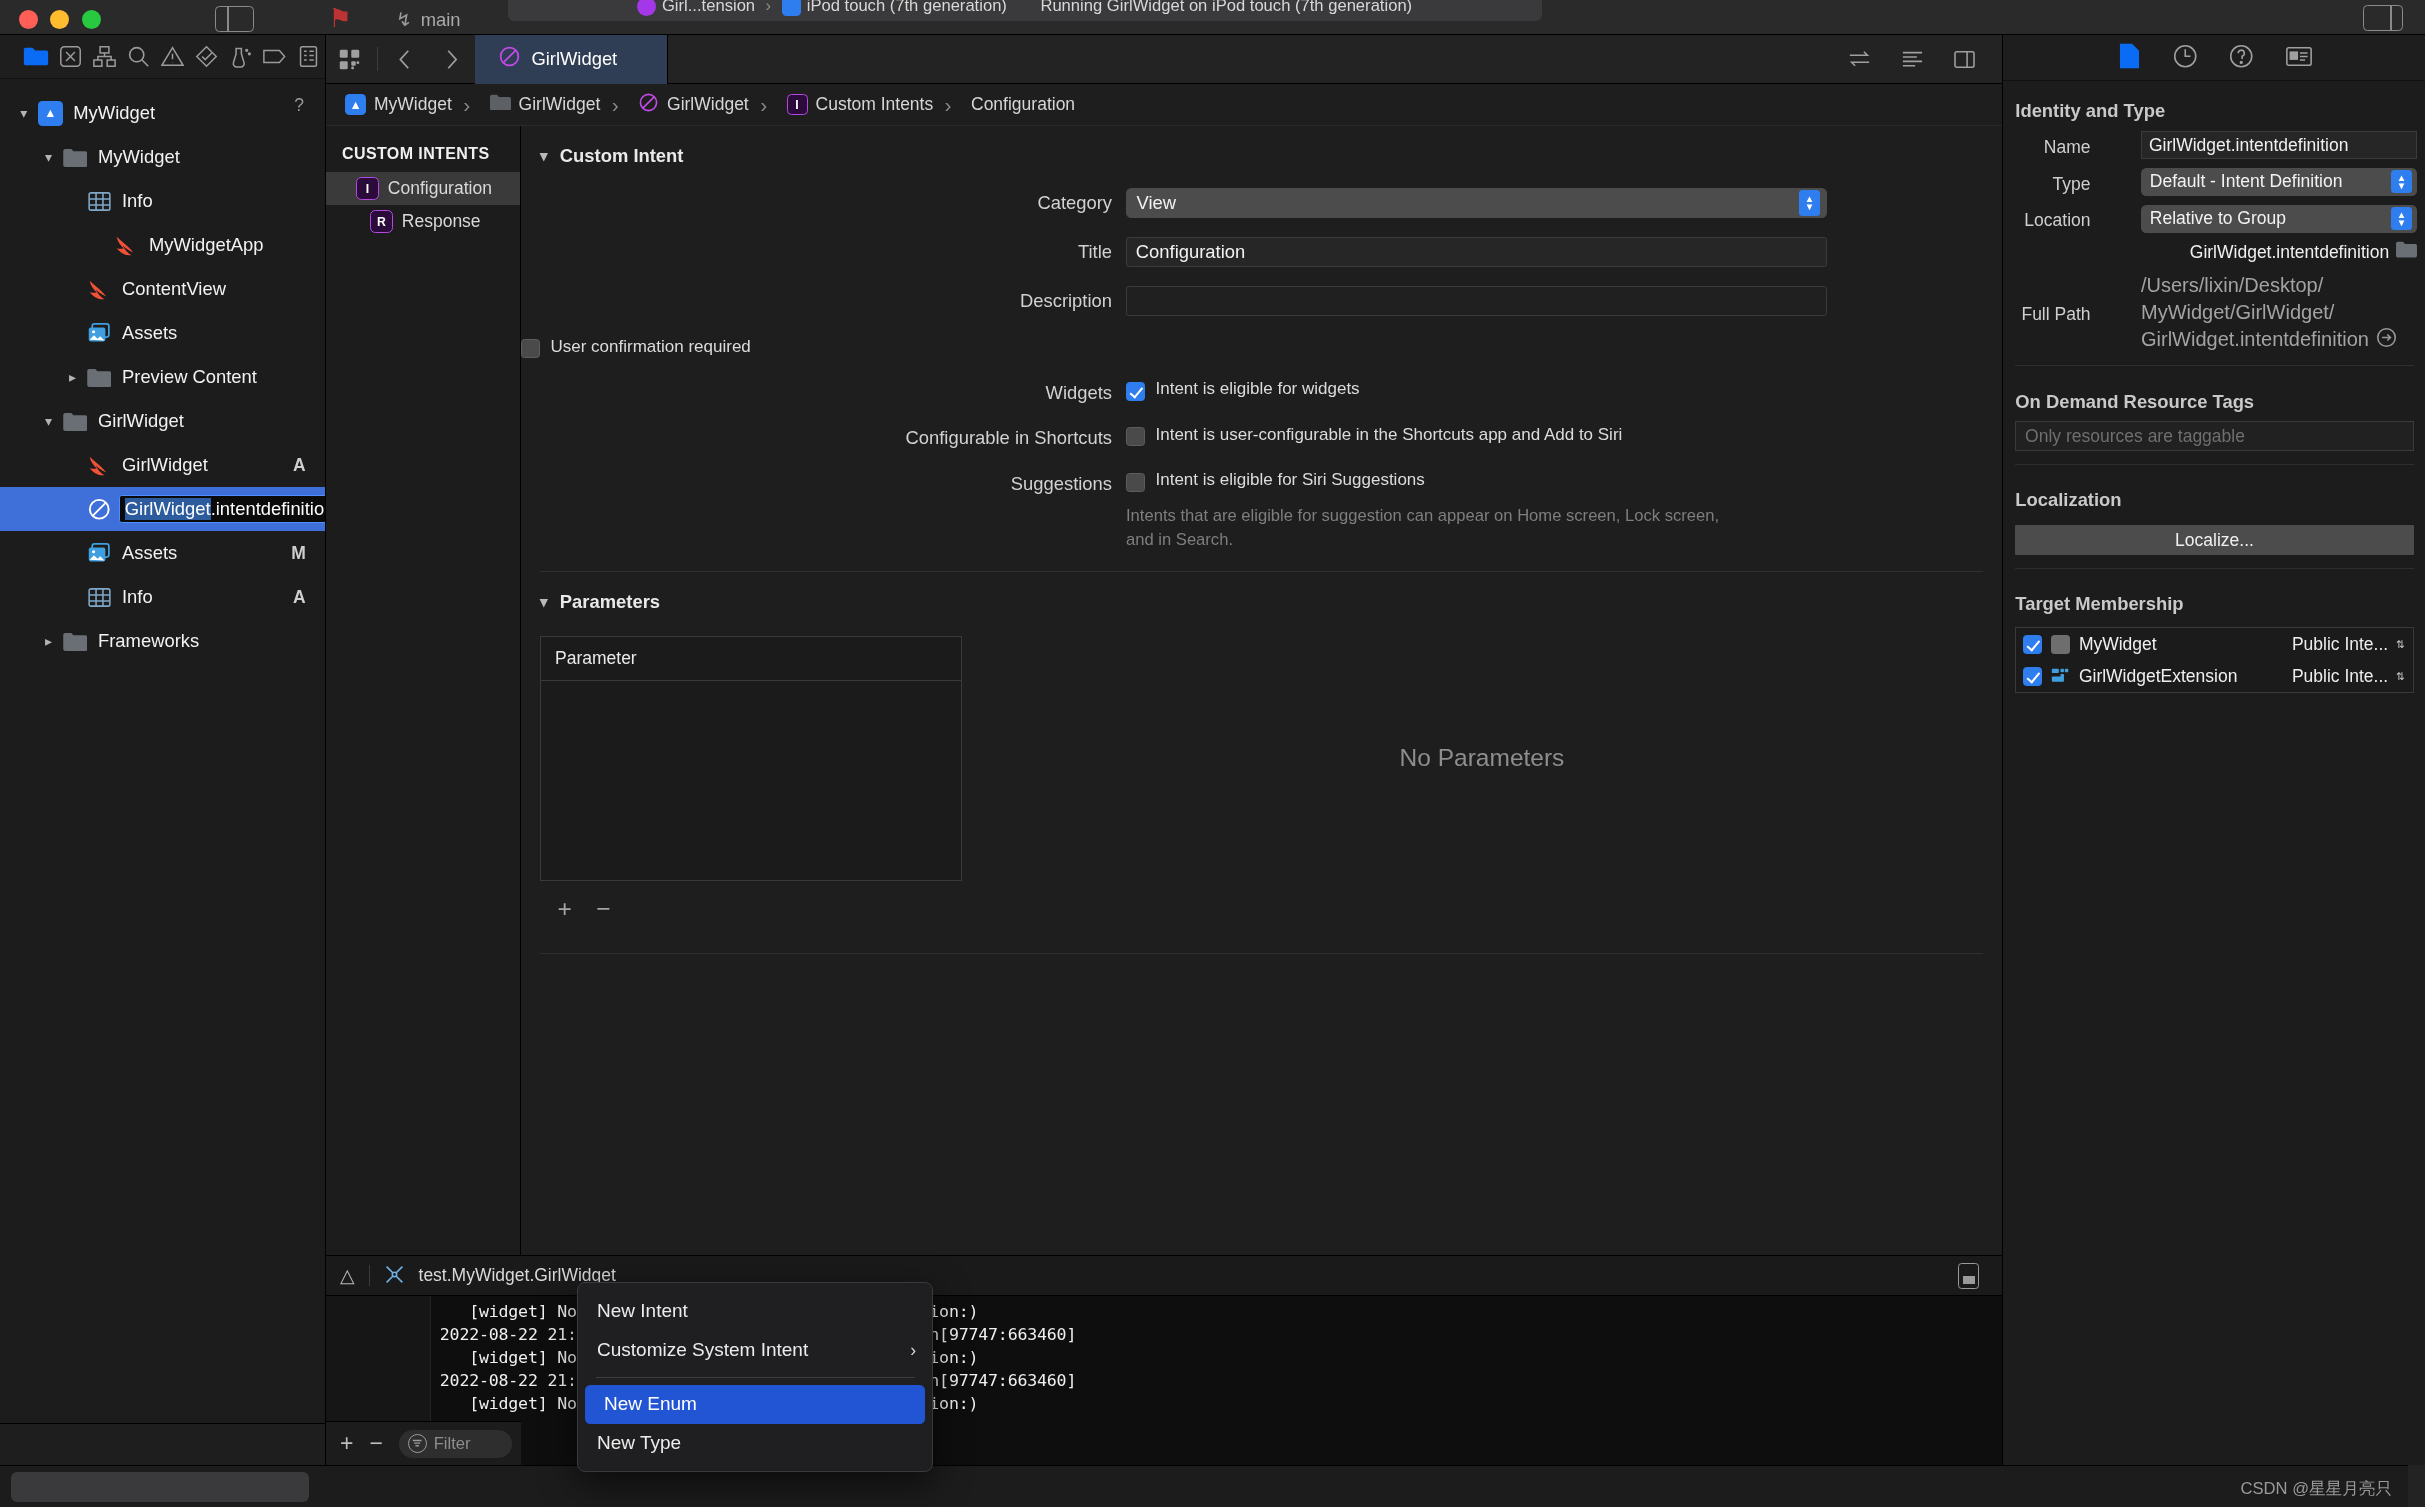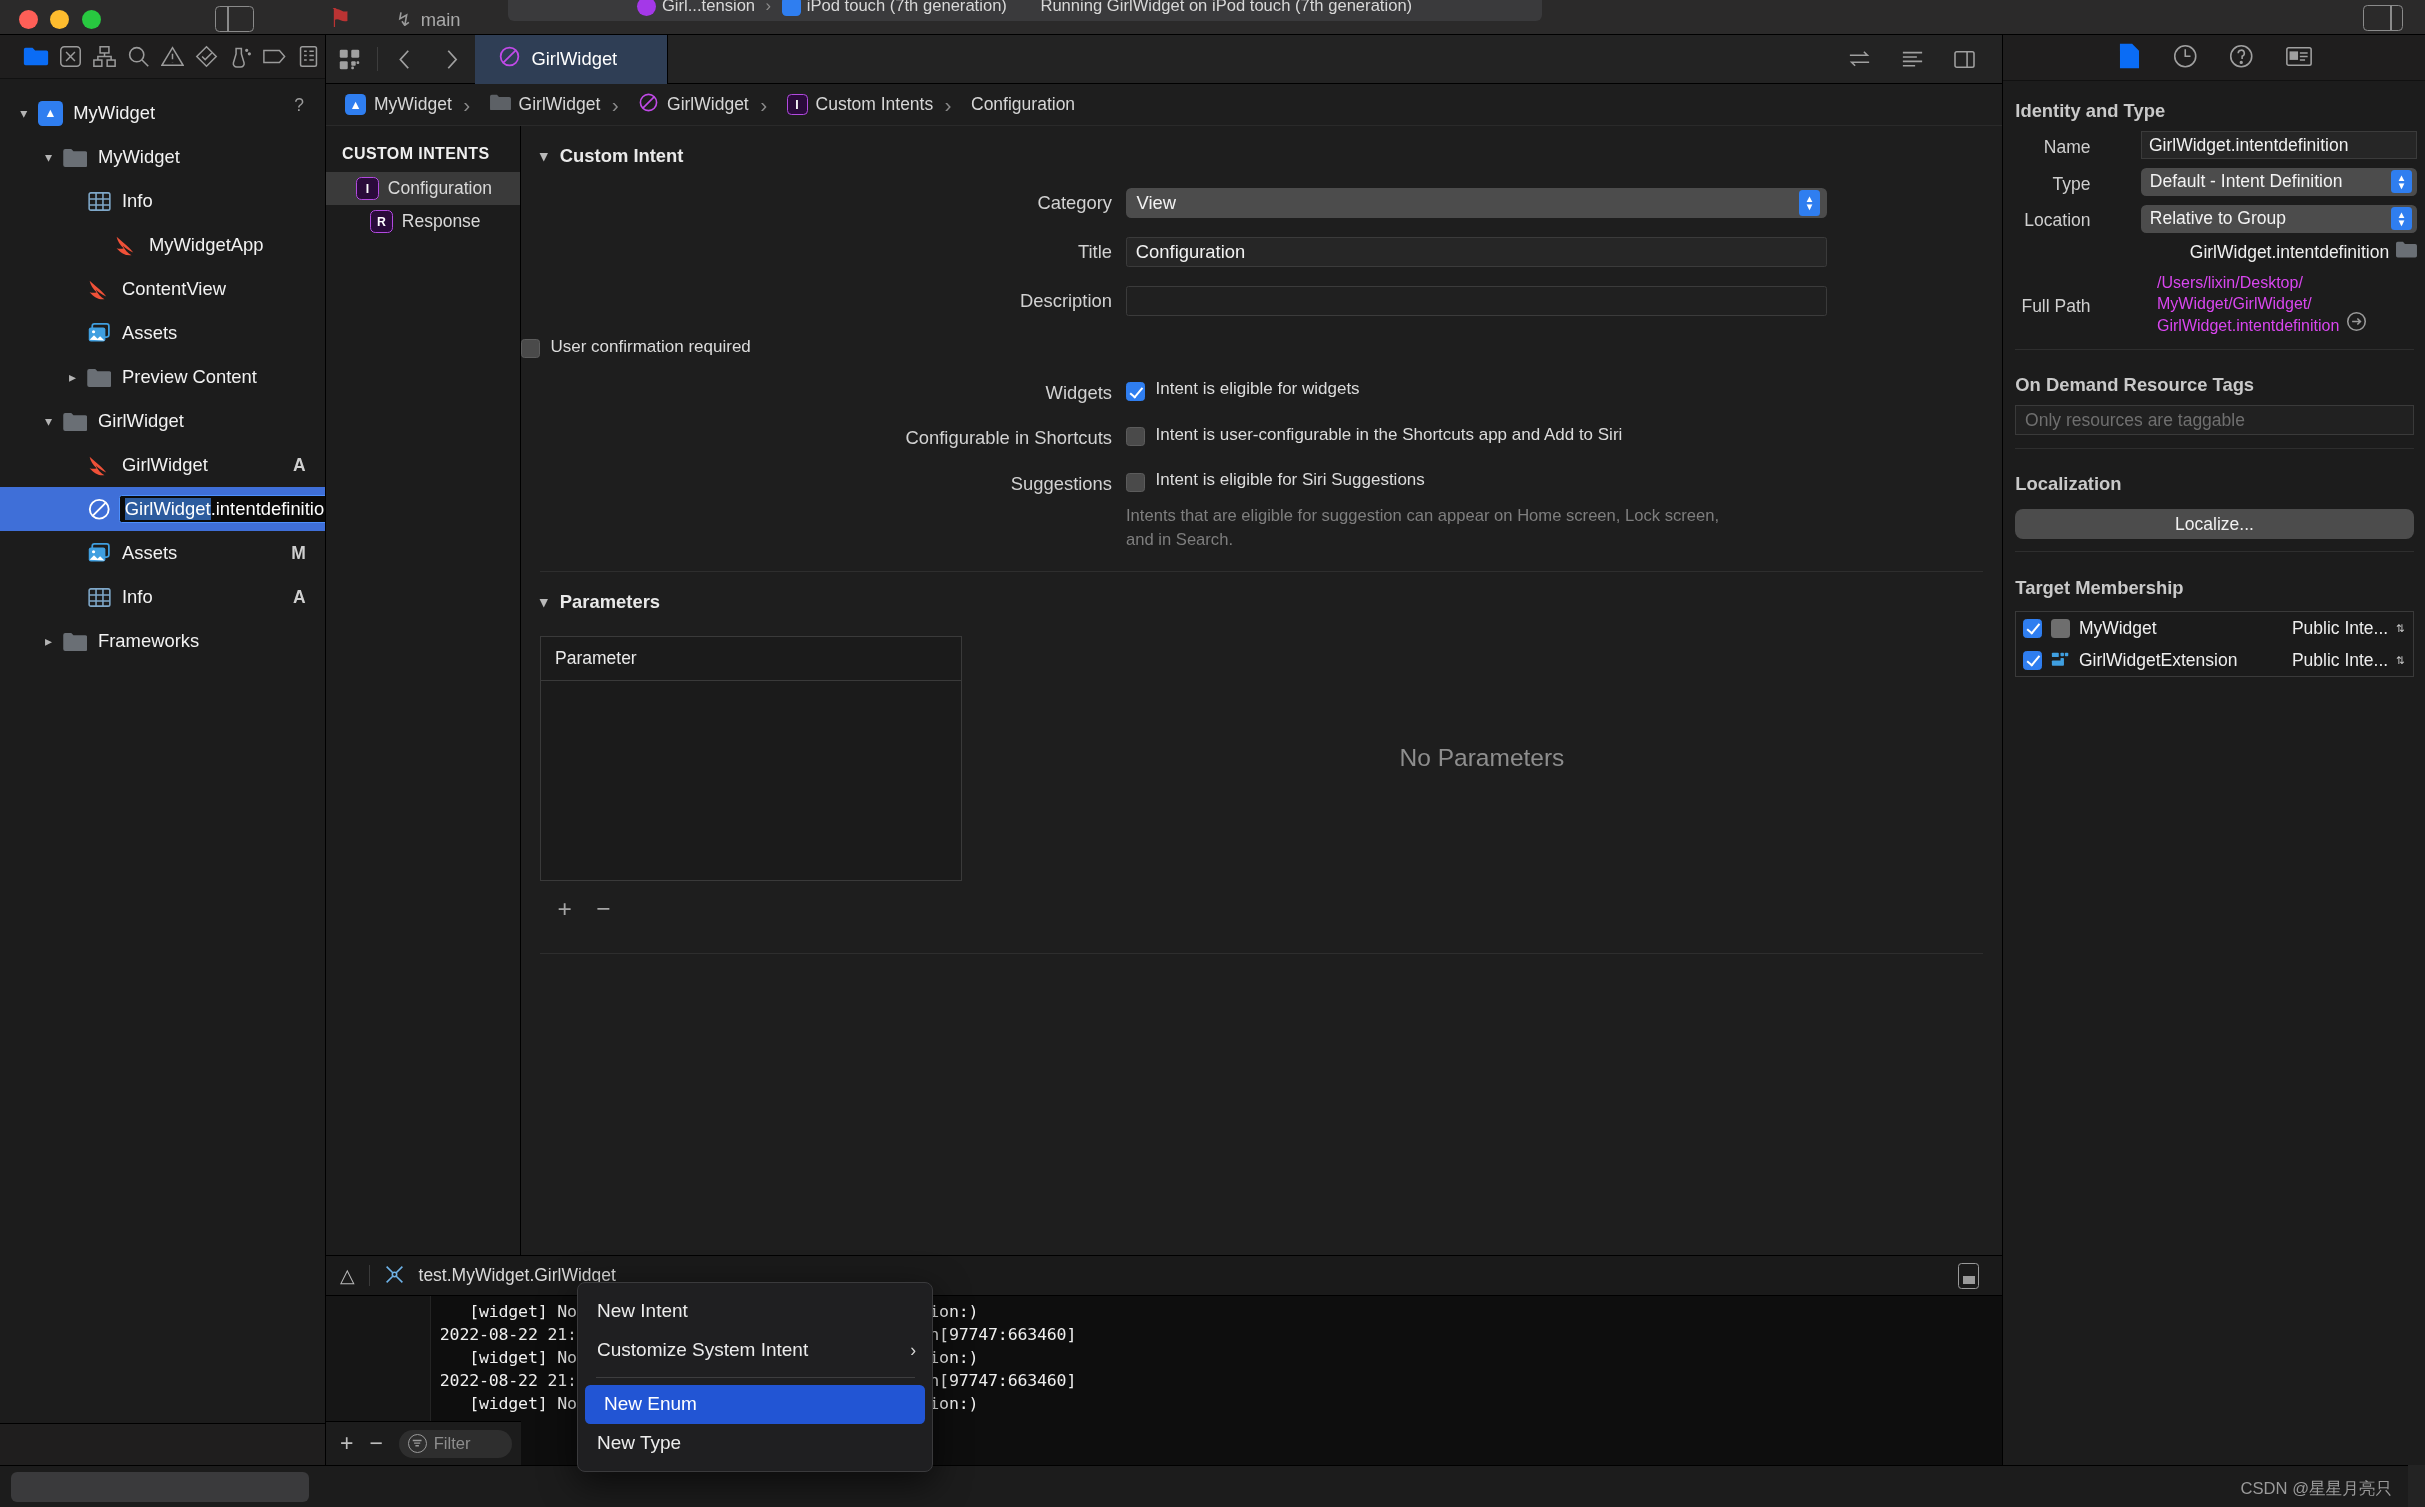--- a/index.html
+++ b/index.html
@@ -168,24 +168,24 @@
   .insp-tabs .it.active { color:#2f7ef0; }
   .insp-body { flex:1; overflow:hidden; padding-top:7px; }
   .insp-h { font-size:18.4px; font-weight:bold; color:#c9c9c9; padding:12.3px 0 8.8px 12.3px; }
   .irow { display:flex; align-items:center; margin-bottom:8.8px; padding-right:8.8px;gap:40px; }
   .ilabel { width:98px; text-align:right; padding-right:10.5px; font-size:17.5px; color:#cfcfcf; padding-top:4.4px; flex:none;}
   .ictrl { flex:1; }
   .ifield { height:28px; background:#262626; border:0.9px solid #3b3b3b; display:flex; align-items:center; padding:0 7px; font-size:17.5px; color:#f0f0f0; }
   .ipopup { height:28px; background:#4c4c4c; border-radius:5.3px; display:flex; align-items:center; padding:0 5.3px 0 8.8px; font-size:17.5px; color:#f2f2f2; }
   .ipopup .stepper { height:23px; }
   .istatic { font-size:17.5px; color:#f0f0f0; display:flex; align-items:center; gap:7px; justify-content:flex-end;}
-  .ipath { font-size:16px; color:#d946ef; line-height:1.35;margin-left:16px; }
+  .ipath { font-size:20px; color:#a3a3a3; line-height:1.35; }
   .ihr { height:0.9px; background:#2e2e2e; margin:12.3px 12.3px; }
   .tagbox { margin:0 12.3px; height:30px; background:#212121; border:0.9px solid #3a3a3a; display:flex; align-items:center; padding-left:8.8px; font-size:17.5px; color:#6f6f6f;}
-  .localize-btn { margin:5.3px 12.3px 0 12.3px; height:30px; background:#4c4c4c; border-radius:8px; display:flex; align-items:center; justify-content:center; font-size:17.5px; color:#f0f0f0;}
+  .localize-btn { margin:5.3px 12.3px 0 12.3px; height:30px; background:#4c4c4c; border-radius:1px; display:flex; align-items:center; justify-content:center; font-size:17.5px; color:#f0f0f0;}
   .tmbox { margin:3.5px 12.3px 0 12.3px; border:0.9px solid #3a3a3a; background:#1b1b1b; }
   .tmrow { height:32px; display:flex; align-items:center; gap:8.8px; padding:0 7px; font-size:17.5px; color:#f0f0f0;}
   .tmrow .cb { margin-top:0; }
   .tgt-ico { width:19px;height:19px;border-radius:3.5px;flex:none;}
   .tgt-ico.app { background:#6e6e6e; }
   .tgt-ico.ext { background:transparent; position:relative; }
   .tmrow .pub { margin-left:auto; display:flex; align-items:center; gap:7px; color:#ededed; font-size:17.5px;}
   .smallstep { width:10.5px; color:#c9c9c9; font-size:10.5px; line-height:8.8px; text-align:center;}
 
   

